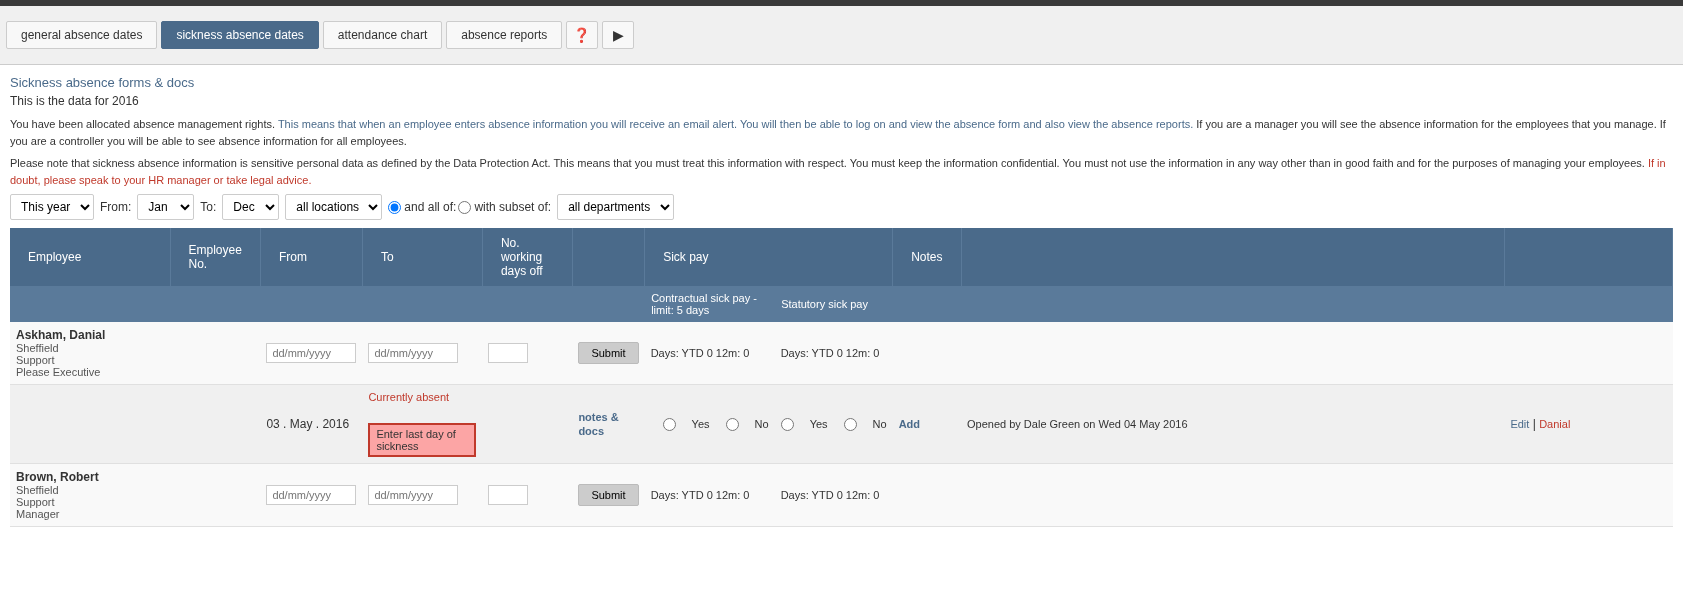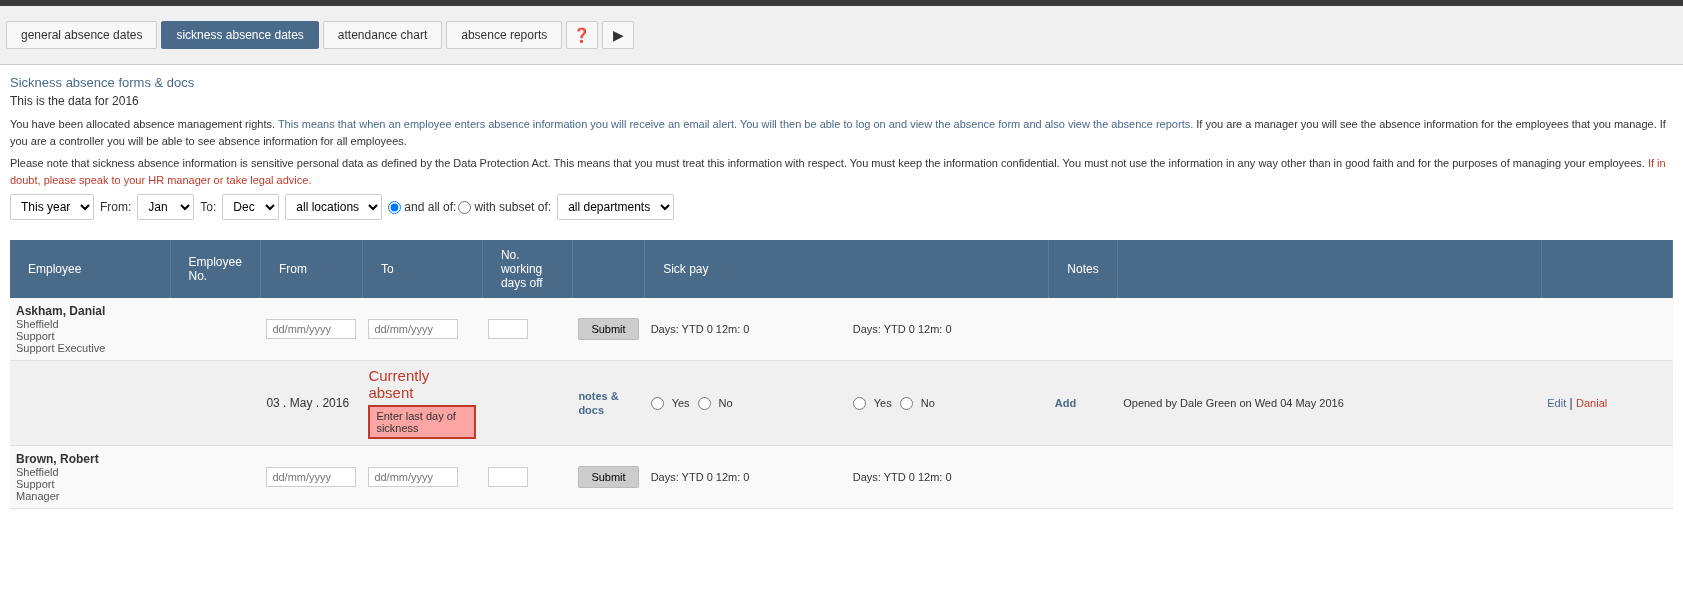--- a/index.html
+++ b/index.html
@@ -14,21 +14,21 @@
 
     
     .content { padding: 10px 10px; }
     .info-link { color: #4a6a8a; font-size: 13px; margin-bottom: 4px; }
     .info-text { font-size: 12px; margin-bottom: 8px; }
     .info-para { font-size: 11px; color: #333; margin-bottom: 6px; line-height: 1.5; }
     .info-para .highlight-blue { color: #4a6a8a; }
     .info-para .highlight-red { color: #c0392b; }
 
     
-    .filter-bar { display: flex; align-items: center; gap: 6px; margin-bottom: 20px; flex-wrap: wrap; }
+    .filter-bar { display: flex; align-items: center; gap: 6px; margin-bottom: 8px; flex-wrap: wrap; }
     .filter-bar select { padding: 4px 6px; font-size: 12px; border: 1px solid #ccc; border-radius: 2px; background: #fff; }
     .filter-bar label { font-size: 12px; }
     .radio-group { display: flex; flex-direction: row; gap: 2px; font-size: 11px; }
     .radio-group label { display: flex; align-items: center; gap: 3px; }
 
     .include-row { margin-bottom: 8px; font-size: 12px; display: flex; align-items: center; gap: 4px; }
 
     
     table { width: 100%; border-collapse: collapse; font-size: 12px; }
     thead tr th { background: #4a6a8a; color: #fff; padding: 8px 18px; text-align: left; font-weight: normal; border-right: 1px solid #5a7a9a; }
@@ -37,30 +37,30 @@
     tbody tr:nth-child(odd) { background: #f9f9f9; }
     tbody tr:nth-child(even) { background: #f0f0f0; }
     td { padding: 6px 6px; vertical-align: middle; }
     .employee-name { font-weight: bold; }
     .employee-detail { color: #555; font-size: 11px; }
 
     .date-input { border: 1px solid #ccc; padding: 3px 5px; font-size: 11px; color: #999; width: 90px; }
     .days-input { border: 1px solid #ccc; padding: 3px 5px; font-size: 11px; width: 40px; }
     .submit-btn { padding: 4px 12px; background: #ccc; border: 1px solid #bbb; cursor: pointer; font-size: 11px; border-radius: 2px; }
 
-    .currently-absent { color: #c0392b; font-size: 15px; margin-bottom: 4px; }
+    .currently-absent { color: #c0392b; font-size: 11px; margin-bottom: 20px; }
     .enter-last-day { border: 2px solid #c0392b; padding: 3px 6px; font-size: 11px; color: #333; background: #fca5a5; display: inline-block; cursor: pointer; }
 
     .notes-docs { color: #4a6a8a; font-weight: bold; font-size: 11px; cursor: pointer; }
     .add-link { color: #4a6a8a; font-weight: bold; font-size: 11px; cursor: pointer; }
     .edit-link { color: #4a6a8a; font-size: 11px; cursor: pointer; }
     .delete-link { color: #c0392b; font-size: 11px; cursor: pointer; }
     .opened-text { color: #333; font-size: 11px; }
 
-    .radio-inline { display: flex; align-items: center; gap: 8px; font-size: 11px; }
+    .radio-inline { display: flex; align-items: center; gap: 16px; font-size: 11px; justify-content: flex-end; }
     .sick-pay-text { font-size: 11px; color: #333; }
 
     .col-employee { width: 160px; }
     .col-empno { width: 80px; }
     .col-from { width: 100px; }
     .col-to { width: 120px; }
     .col-days { width: 90px; }
     .col-action { width: 70px; }
     .col-contractual { width: 130px; }
     .col-statutory { width: 110px; }
@@ -138,29 +138,42 @@
         <th class="col-empno">Employee No.</th>
         <th class="col-from">From</th>
         <th class="col-to">To</th>
         <th class="col-days">No. working days off</th>
         <th class="col-action"></th>
         <th colspan="2">Sick pay</th>
         <th class="col-notes">Notes</th>
         <th class="col-extra"></th>
         <th></th>
       </tr>
+      <tr class="subheader">
+        <th class="col-employee"></th>
+        <th class="col-empno"></th>
+        <th class="col-from"></th>
+        <th class="col-to"></th>
+        <th class="col-days"></th>
+        <th class="col-action"></th>
+        <th class="col-contractual">Contractual sick pay - limit: 5 days</th>
+        <th class="col-statutory">Statutory sick pay</th>
+        <th class="col-notes"></th>
+        <th class="col-extra"></th>
+        <th></th>
+      </tr>
     </thead>
     <tbody>
 
       <tr>
         <td>
           <div class="employee-name">Askham, Danial</div>
           <div class="employee-detail">Sheffield</div>
           <div class="employee-detail">Support</div>
-          <div class="employee-detail">Support Executive</div>
+          <div class="employee-detail">Please Executive</div>
         </td>
         <td></td>
         <td>
           <input class="date-input" type="text" placeholder="dd/mm/yyyy" style="">
         </td>
         <td>
           <input class="date-input" type="text" placeholder="dd/mm/yyyy" style="">
         </td>
         <td>
           <input class="days-input" type="text" style="">

